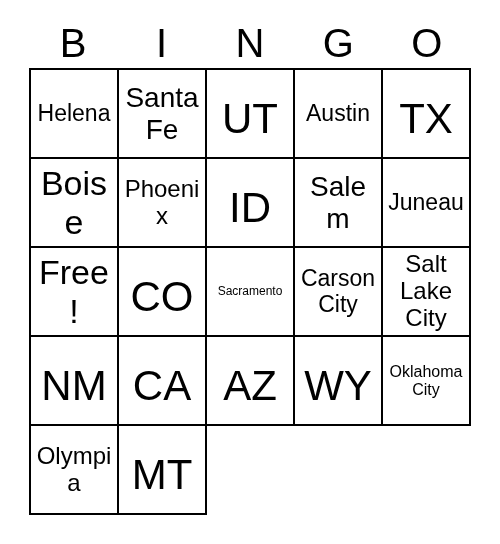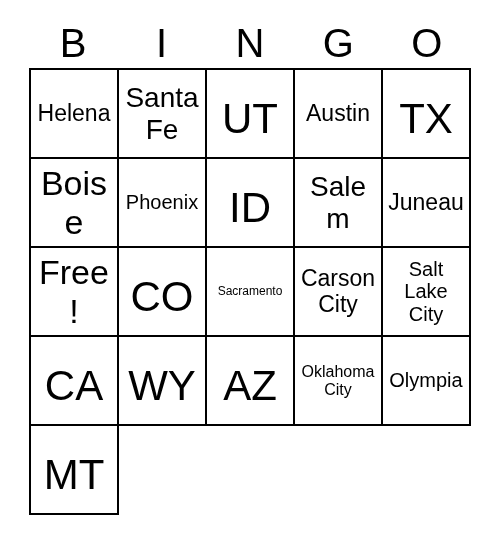--- a/index.html
+++ b/index.html
@@ -81,21 +81,21 @@
     color: #000000;
     word-wrap: break-word;
     font-family: "Liberation Sans", sans-serif;
   }
 
   
   .sz-xxl  { font-size: 42px; margin-top: 11px; }
   .sz-xl   { font-size: 34px; }
   .sz-lg   { font-size: 28px; }
   .sz-md   { font-size: 23px; }
-  .sz-sm   { font-size: 20px; }
+  .sz-sm   { font-size: 24px; }
   .sz-xs   { font-size: 16px; }
   .sz-xxs  { font-size: 12px; }
 </style>
 </head>
 <body>
 
 <div id="card-root">
 
   <div id="bingo-header">
       <div class="header-letter">B</div>
@@ -145,27 +145,30 @@
       <div class="bingo-cell">
         <span class="cell-text sz-xxs">Sacramento</span>
       </div>
       <div class="bingo-cell">
         <span class="cell-text sz-md">Carson City</span>
       </div>
       <div class="bingo-cell">
         <span class="cell-text sz-sm">Salt Lake City</span>
       </div>
       <div class="bingo-cell">
+        <span class="cell-text sz-xxl">NM</span>
+      </div>
+      <div class="bingo-cell">
         <span class="cell-text sz-xxl">CA</span>
       </div>
       <div class="bingo-cell">
-        <span class="cell-text sz-xxl">WY</span>
+        <span class="cell-text sz-xxl">AZ</span>
       </div>
       <div class="bingo-cell">
-        <span class="cell-text sz-xxl">AZ</span>
+        <span class="cell-text sz-xxl">WY</span>
       </div>
       <div class="bingo-cell">
         <span class="cell-text sz-xs">Oklahoma City</span>
       </div>
       <div class="bingo-cell">
         <span class="cell-text sz-sm">Olympia</span>
       </div>
       <div class="bingo-cell">
         <span class="cell-text sz-xxl">MT</span>
       </div>

